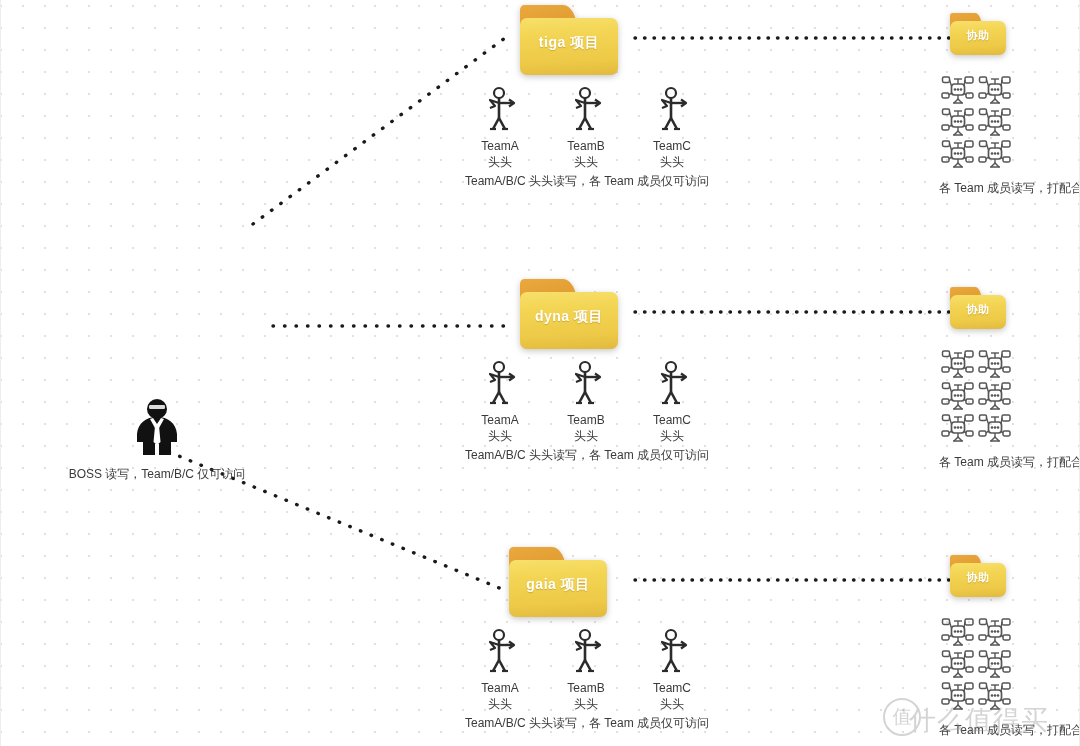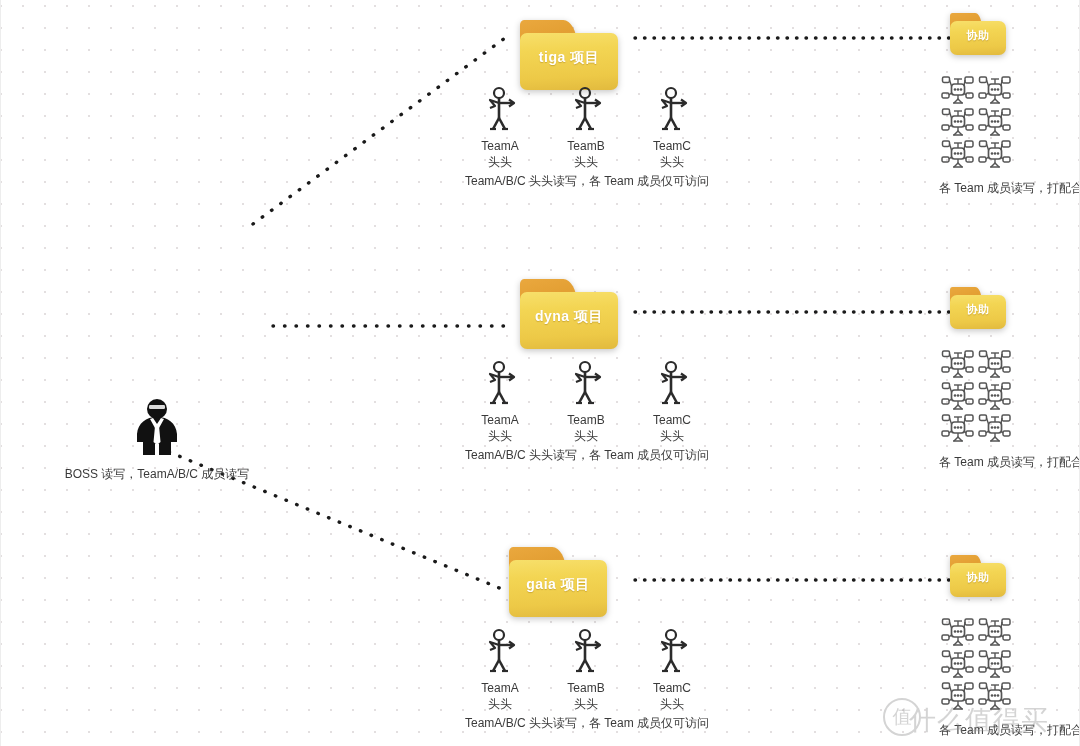--- a/index.html
+++ b/index.html
@@ -133,21 +133,21 @@
 
   <div id="boss-group">
     <svg width="52" height="58" viewBox="0 0 52 58">
       <circle cx="26" cy="11" r="10" fill="#111"></circle>
       <rect x="18" y="7" width="16" height="4" rx="1.2" fill="#fff" opacity=".85"></rect>
       <path d="M26 19 C15 19 7 25 6 36 L6 44 L12 44 L12 57 L40 57 L40 44 L46 44 L46 36 C45 25 37 19 26 19 Z" fill="#111"></path>
       <path d="M22 20 L26 26 L30 20 L33 21 L28 30 L24 30 L19 21 Z" fill="#fff"></path>
       <path d="M24 28 L28 28 L29.5 44 L26 47 L22.5 44 Z" fill="#fff"></path>
       <rect x="24" y="46" width="4" height="11" fill="#fff"></rect>
     </svg>
-    <div class="caption">BOSS 读写，TeamA/B/C 成员读写</div>
+    <div class="caption">BOSS 读写，Team/B/C 仅可访问</div>
   </div>
 
   <svg width="0" height="0" style="position:absolute" aria-hidden="true">
     <defs>
 
       <g id="sym-person">
         <circle cx="16" cy="7" r="5" fill="none" stroke="#2b2b2b" stroke-width="2.2"></circle>
         <line x1="16" y1="12" x2="16" y2="32" stroke="#2b2b2b" stroke-width="2.6"></line>
         <line x1="16" y1="17" x2="30" y2="17" stroke="#2b2b2b" stroke-width="2.4"></line>
         <path d="M26 13.5 L31 17 L26 20.5" fill="none" stroke="#2b2b2b" stroke-width="2.2" stroke-linejoin="round"></path>
@@ -173,21 +173,21 @@
         <line x1="25" y1="20" x2="23" y2="18" stroke="#555" stroke-width="1.4"></line>
         <line x1="17" y1="4" x2="17" y2="9" stroke="#555" stroke-width="1.4"></line>
         <line x1="13" y1="4" x2="21" y2="4" stroke="#555" stroke-width="1.4"></line>
         <line x1="17" y1="20" x2="17" y2="25" stroke="#555" stroke-width="1.4"></line>
         <path d="M13 28 L17 24 L21 28" fill="none" stroke="#555" stroke-width="1.5"></path>
         <line x1="12" y1="28" x2="22" y2="28" stroke="#555" stroke-width="1.5"></line>
       </g>
     </defs>
   </svg>
 
-  <div class="folder proj-folder" style="left:519px;top:20px;">
+  <div class="folder proj-folder" style="left:519px;top:5px;">
     <div class="shape">
       <div class="tab"></div>
       <div class="body small"></div>
       <div class="label">tiga 项目</div>
     </div>
   </div>
 
   <div class="team-group" style="left:464px;top:86px;">
     <div class="team-row">
       <div class="team-cell">

